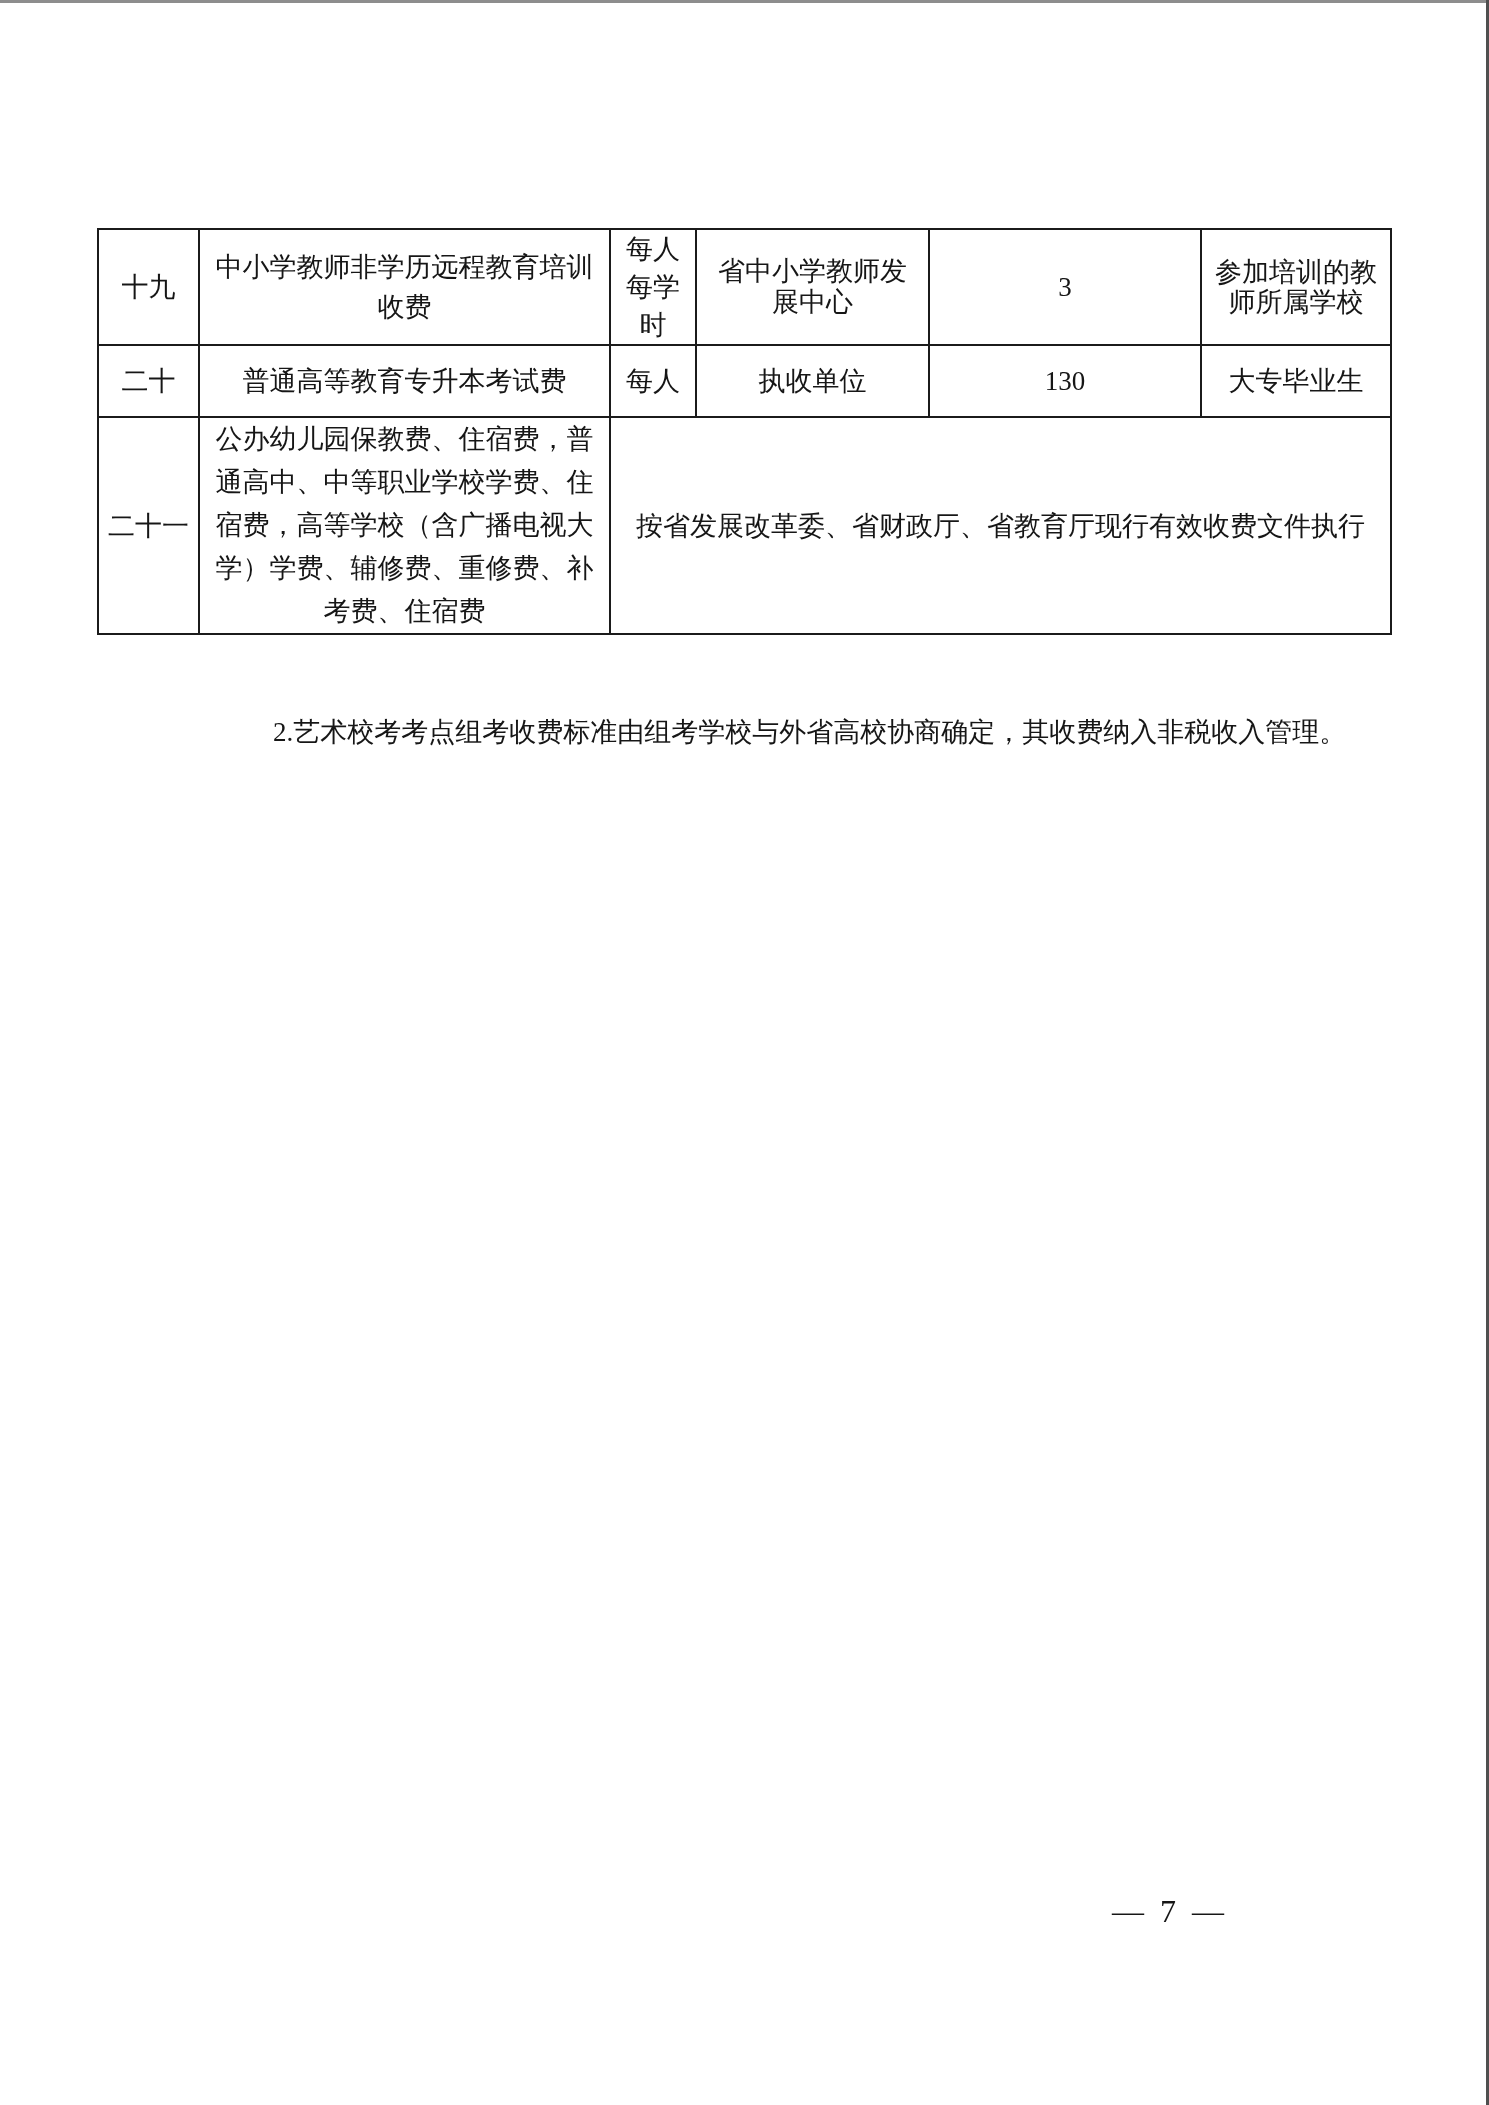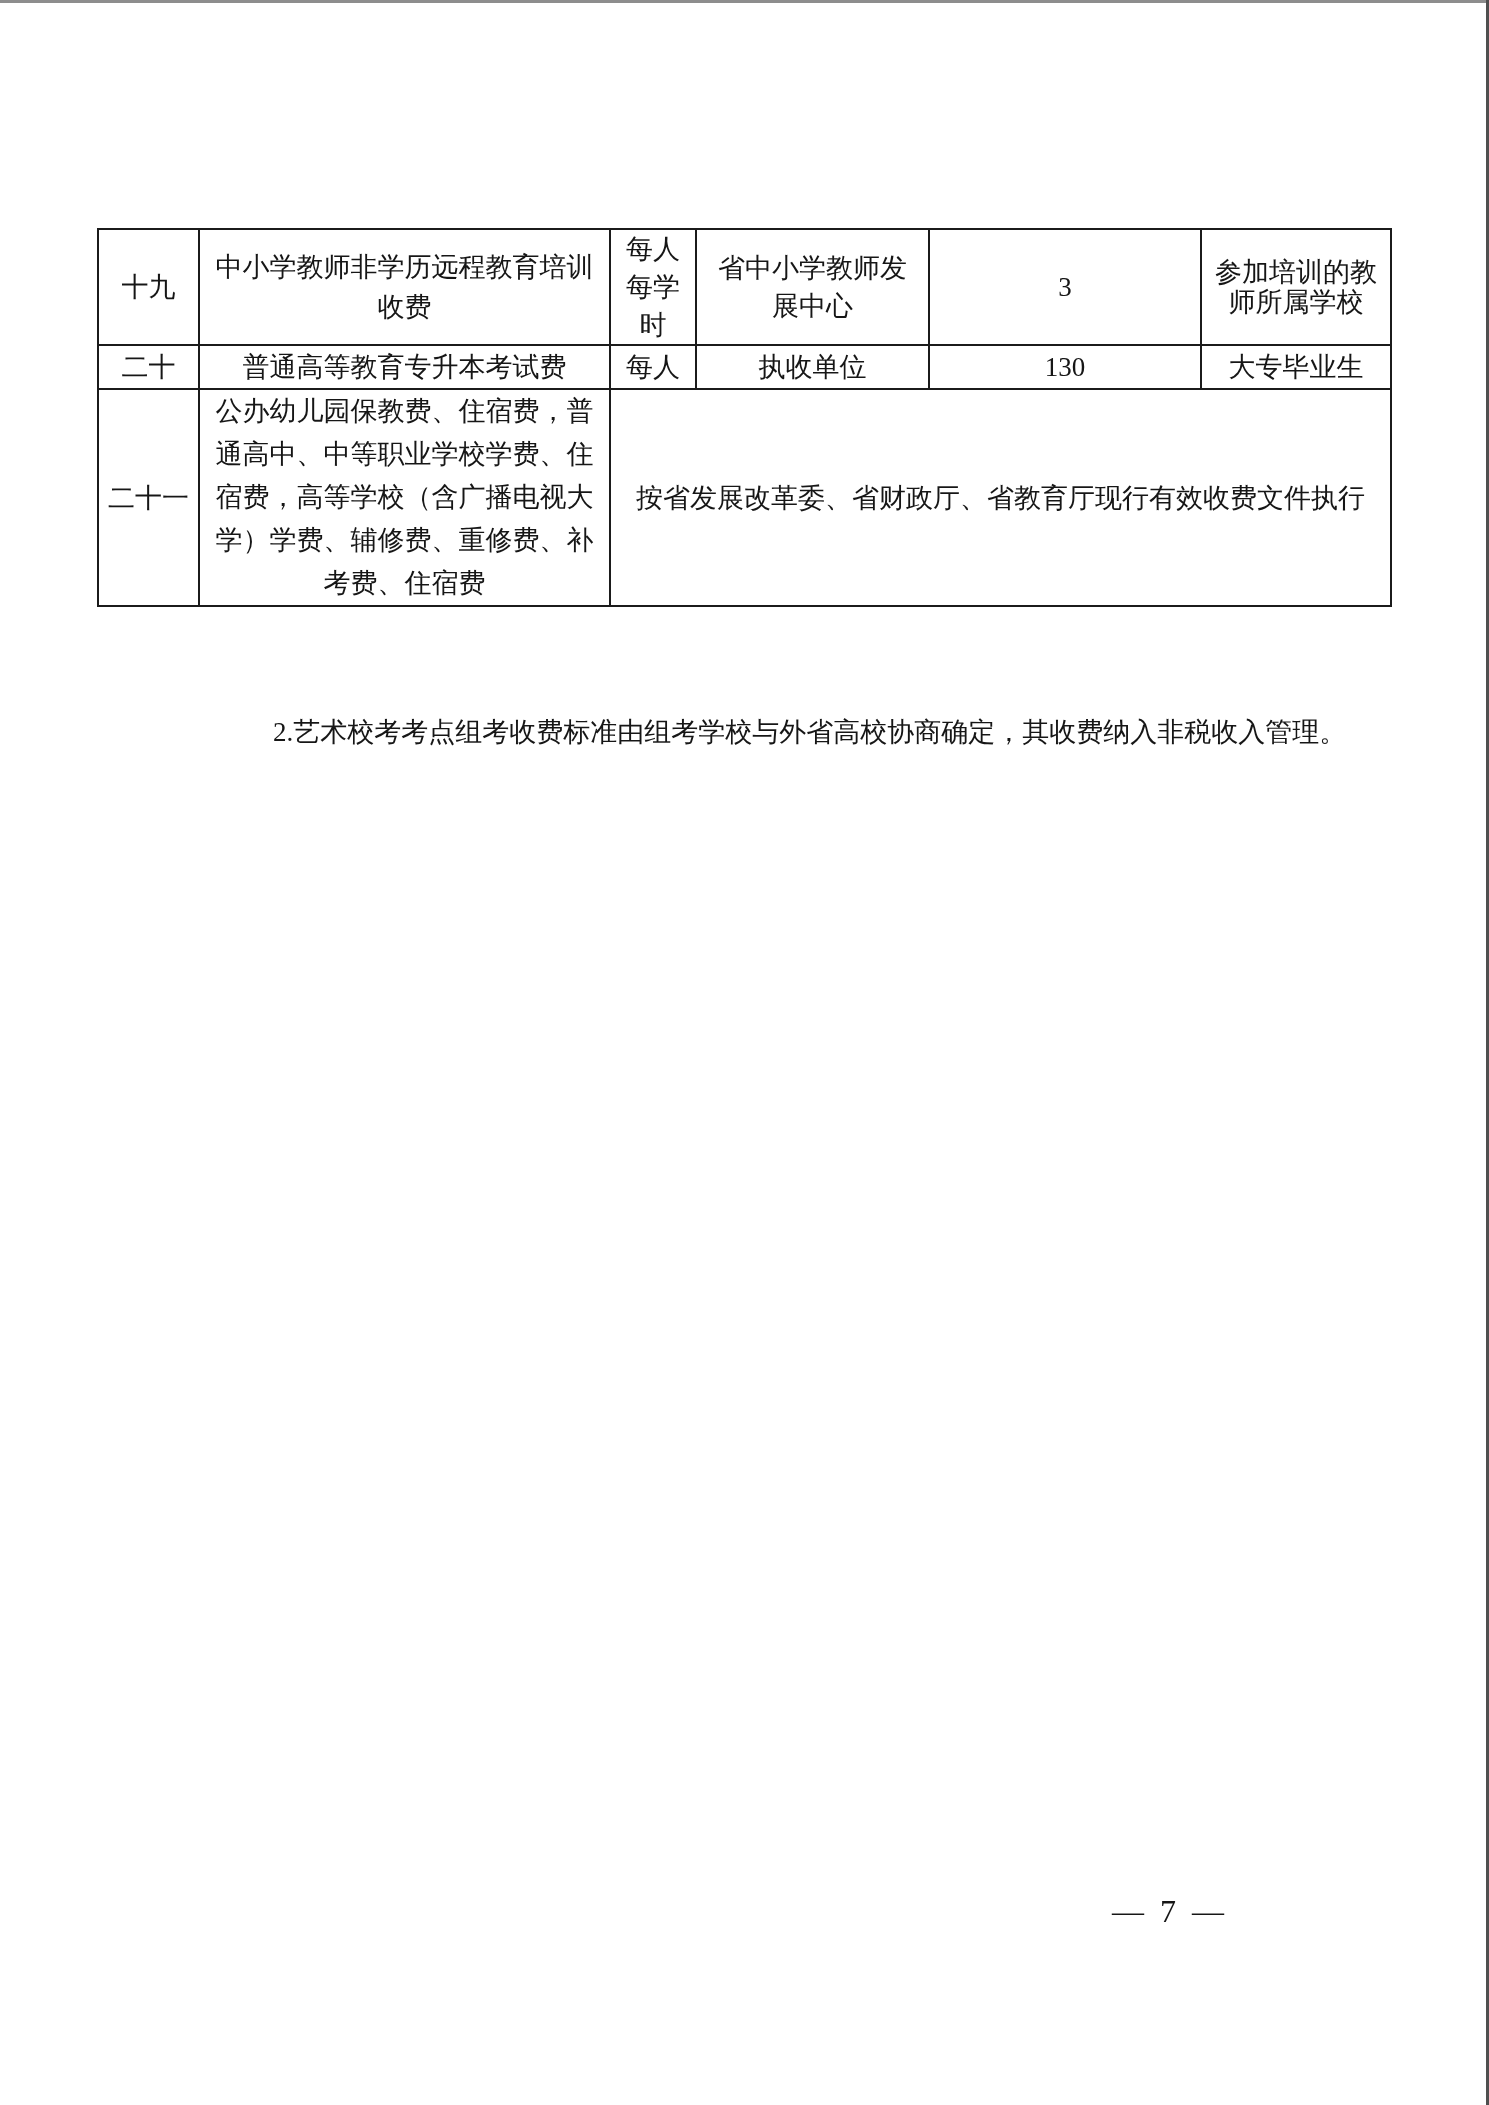--- a/index.html
+++ b/index.html
@@ -41,36 +41,36 @@
     font-weight: normal;
     font-size: 27px;
     color: #161616;
     text-align: center;
     vertical-align: middle;
     padding: 0 8px;
     overflow: hidden;
   }
   .row-header  { height: 67px; }
   .row-19      { height: 111px; }
-  .row-20      { height: 44px; margin-top: 19px; }
+  .row-20      { height: 72px; margin-top: 19px; }
   .row-21      { height: 214px; }
   .hdr-line    { display: block; line-height: 33px; }
   th.col-unit  { line-height: 33px; padding: 0 12px; }
   .cell-item {
     text-align: left;
     padding: 0 12px;
     line-height: 43px;
   }
   .cell-item-short {
     text-align: left;
     padding: 0 12px;
     line-height: 40px;
   }
   .cell-unit      { line-height: 38px; padding: 0 14px; }
-  .cell-collector { line-height: 38px; padding: 0 8px; }
+  .cell-collector { line-height: 31px; padding: 0 8px; }
   .cell-target    { line-height: 30px; padding: 0 10px; }
   .cell-merged    { text-align: center; white-space: nowrap; margin-top: 40px; }
   .notes {
     position: absolute;
     left: 190px;
     top: 712px;
     font-size: 27px;
     line-height: 40px;
     color: #161616;
   }

